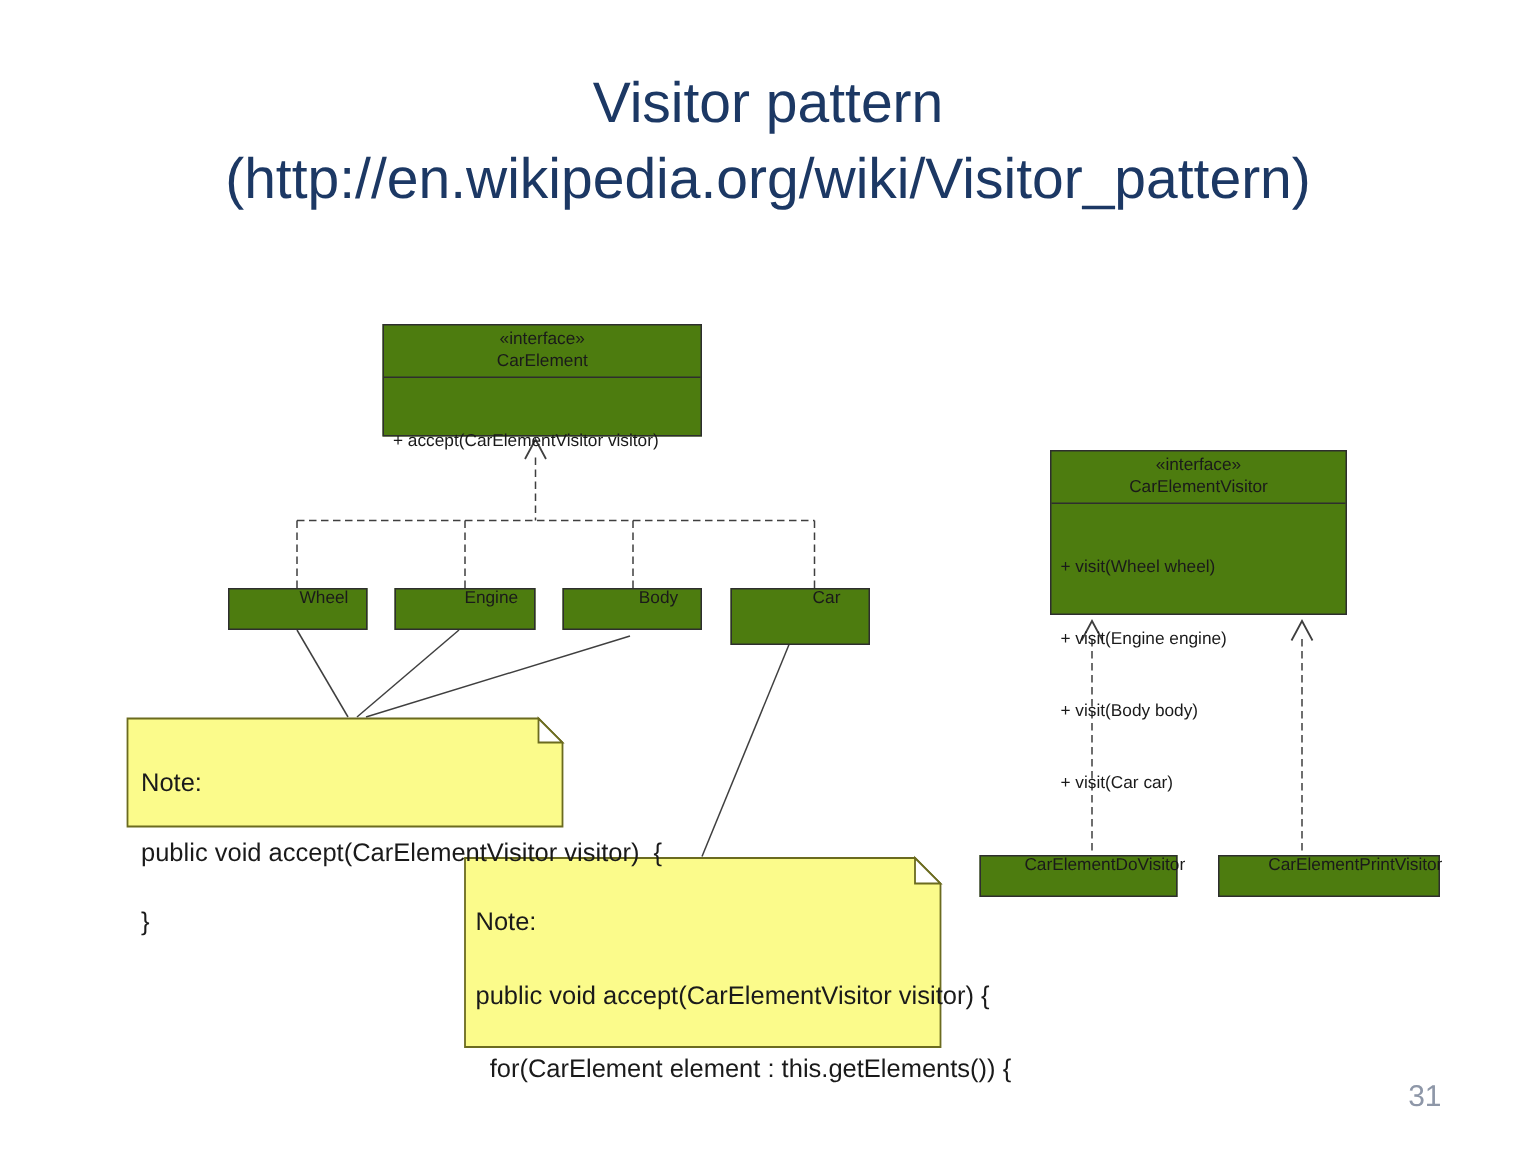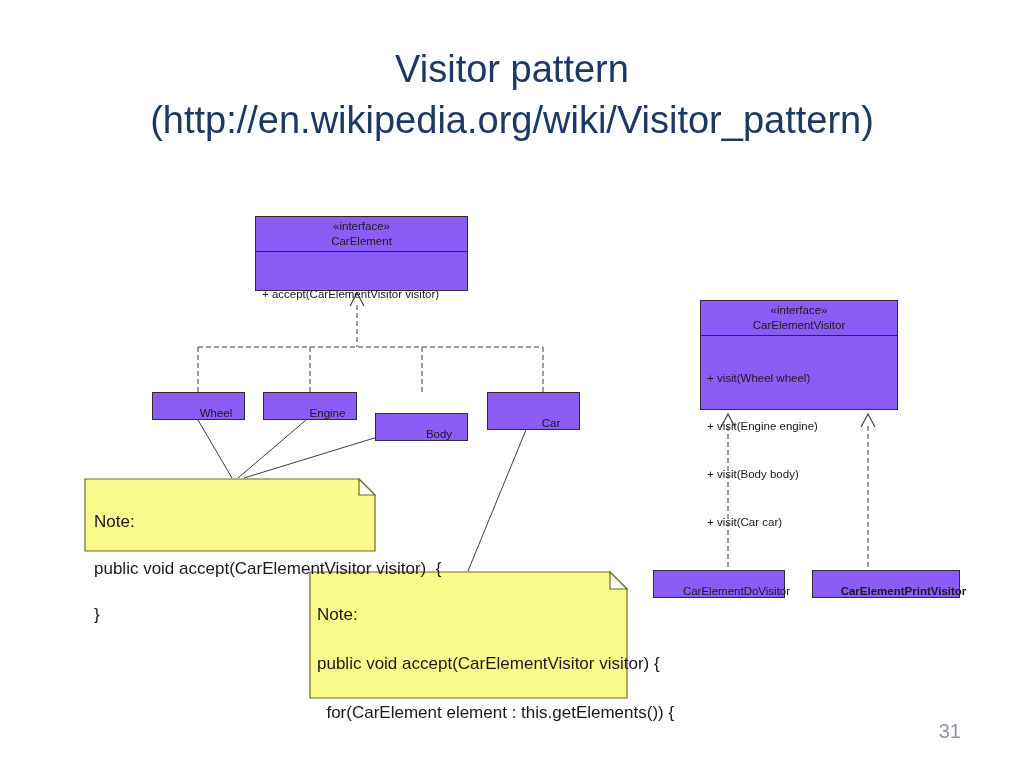--- a/index.html
+++ b/index.html
@@ -13,26 +13,26 @@
   }
 
   .diagram-svg { position:absolute; left:0; top:0; width:1024px; height:768px; pointer-events:none; }
   .connector { stroke:#3f3f3f; stroke-width:1; fill:none; }
   .dashed { stroke-dasharray:5,3; }
   .arrowhead { stroke:#3f3f3f; stroke-width:1.2; fill:none; }
   .note-shape { stroke:#6b6b1f; stroke-width:1.2; }
   .note-fold { stroke:#6b6b1f; stroke-width:1.2; fill:#ffffff; }
 
   .uml-box {
-    position:absolute; background:#8b5cf6; border:1px solid #2e2e2e;
+    position:absolute; background:#4d7c0f; border:1px solid #2e2e2e;
     box-sizing:border-box; color:#1a1a1a; font-size:11.5px;
   }
   .uml-header { text-align:center; border-bottom:1px solid #2e2e2e; padding:2px 4px; line-height:15px; }
   .uml-methods { padding:2px 6px; line-height:16px; white-space:pre; }
-  .uml-simple { display:flex; align-items:flex-end; justify-content:center;padding-left:35px; }
+  .uml-simple { display:flex; align-items:flex-start; justify-content:center;padding-left:35px; }
 
   .note-text {
     position:absolute; color:#1a1a1a; font-size:17px; white-space:pre;
   }
   .note-text-1 { line-height:15.5px; }
   .note-text-2 { line-height:16.2px; }
 
   .page-number { position:absolute; top:720px; right:63px; font-size:20px; color:#8e97a8; }
 </style>
 </head>
@@ -81,21 +81,21 @@
       <div>+ accept(CarElementVisitor visitor)</div>
     </div>
   </div>
 
   <div class="uml-box uml-simple" style="left:152px; top:392px; width:93px; height:28px;">
     <span>Wheel</span>
   </div>
   <div class="uml-box uml-simple" style="left:263px; top:392px; width:94px; height:28px;">
     <span>Engine</span>
   </div>
-  <div class="uml-box uml-simple" style="left:375px; top:413px; width:93px; height:28px;">
+  <div class="uml-box uml-simple" style="left:375px; top:392px; width:93px; height:28px;">
     <span>Body</span>
   </div>
   <div class="uml-box uml-simple" style="left:487px; top:392px; width:93px; height:38px;">
     <span>Car</span>
   </div>
 
   <div class="uml-box" style="left:700px; top:300px; width:198px; height:110px;">
     <div class="uml-header">
       <div>«interface»</div>
       <div>CarElementVisitor</div>
@@ -104,21 +104,21 @@
       <div>+ visit(Wheel wheel)</div>
       <div>+ visit(Engine engine)</div>
       <div>+ visit(Body body)</div>
       <div>+ visit(Car car)</div>
     </div>
   </div>
 
   <div class="uml-box uml-simple" style="left:653px; top:570px; width:132px; height:28px;">
     <span>CarElementDoVisitor</span>
   </div>
-  <div class="uml-box uml-simple" style="left:812px; top:570px; width:148px; height:28px;font-weight:bold;">
+  <div class="uml-box uml-simple" style="left:812px; top:570px; width:148px; height:28px;">
     <span>CarElementPrintVisitor</span>
   </div>
 
   <div class="note-text note-text-1" style="left:94px; top:483px;">
     <div>Note:</div>
     <div>public void accept(CarElementVisitor visitor)  {</div>
     <div>}</div>
   </div>
 
   <div class="note-text note-text-2" style="left:317px; top:575px;">

